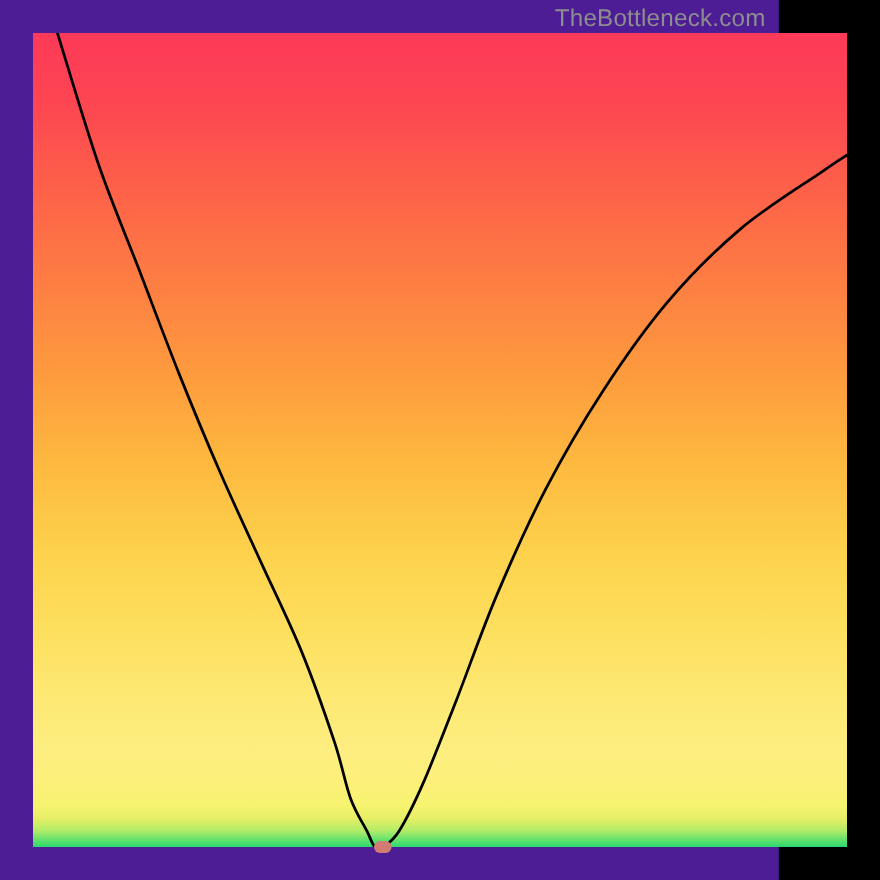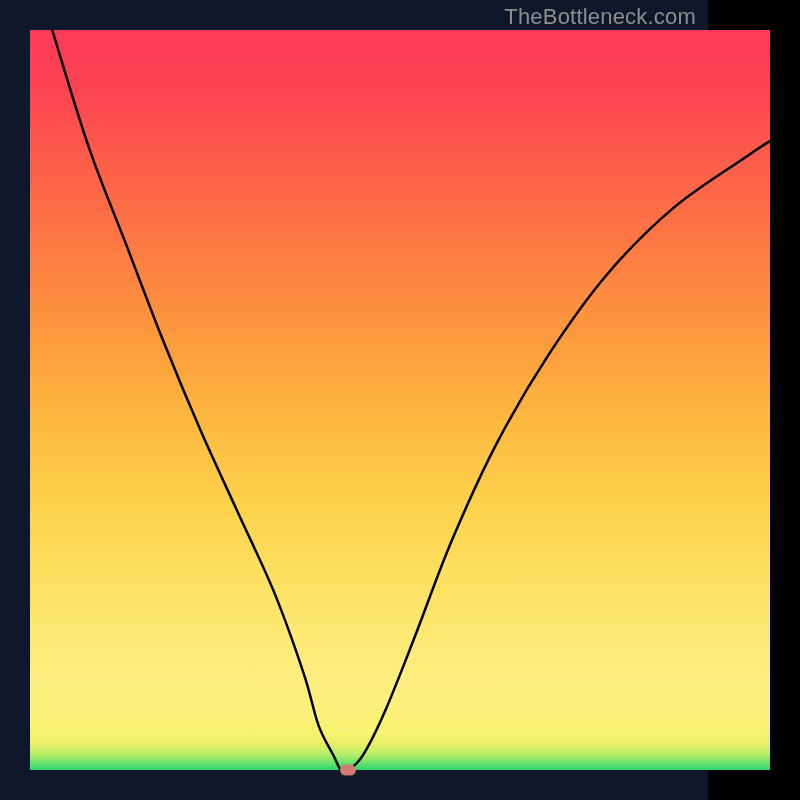--- a/index.html
+++ b/index.html
@@ -8,21 +8,21 @@
     width: 800px;
     height: 800px;
     background: #000;
     overflow: hidden;
     font-family: Arial, Helvetica, sans-serif;
   }
   .frame {
     position: relative;
     width: 708px;
     height: 800px;
-    background: #0f172a;
+    background: #4c1d95;
   }
   .plot-area {
     position: absolute;
     left: 30px;
     top: 30px;
     width: 740px;
     height: 740px;
     background: linear-gradient(to top,
       #2bd86f 0%,
       #6be36c 1%,

